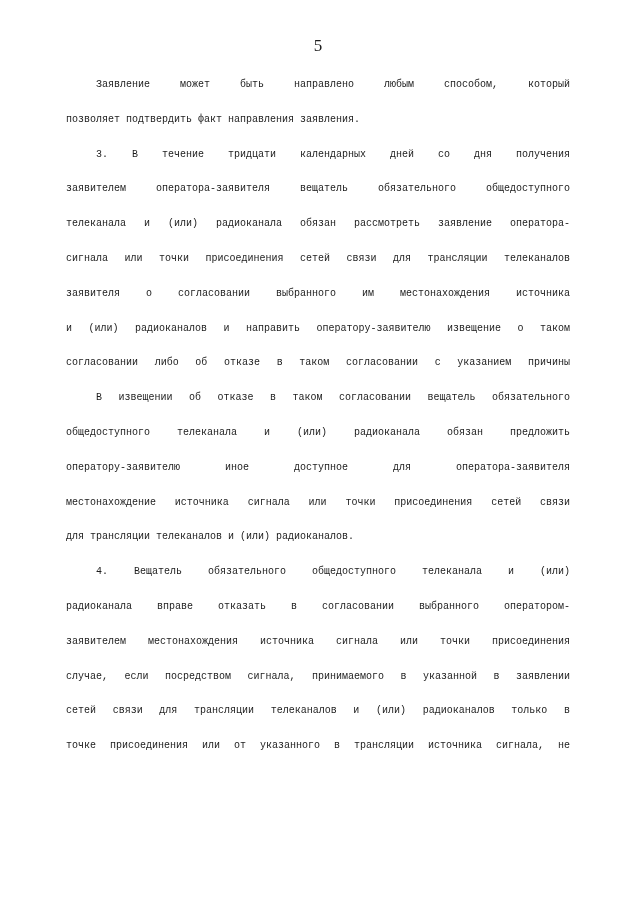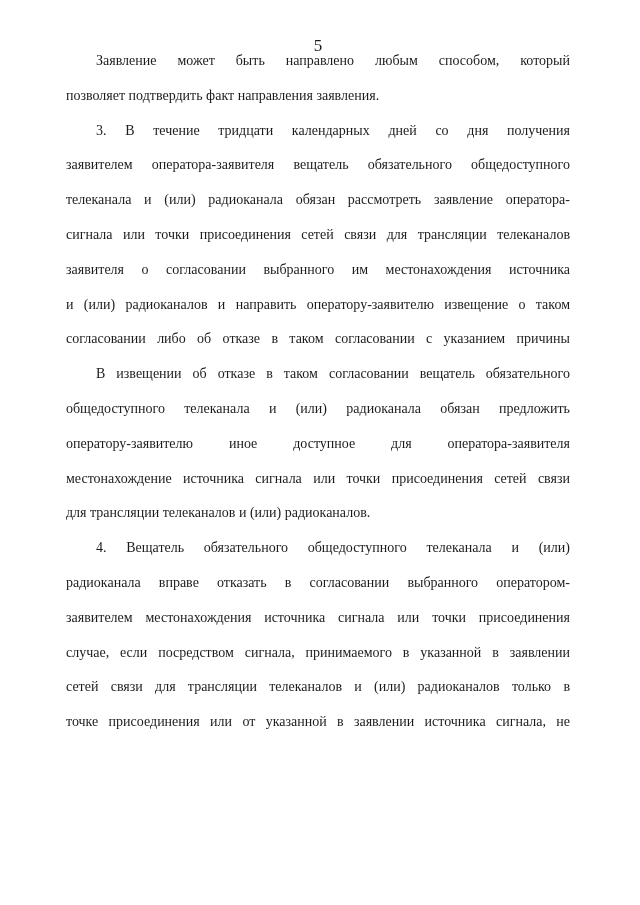--- a/index.html
+++ b/index.html
@@ -20,24 +20,25 @@
     position: absolute;
     top: 36px;
     left: 66px;
     width: 504px;
     text-align: center;
     font-size: 17px;
     line-height: 20px;
   }
   .body-text {
     position: absolute;
-    top: 44px;
+    top: 68px;
     left: 66px;
     width: 504px;
-    font-size: 14px;
+    font-size: 10px;
+    font-family: Liberation Mono, monospace;
   }
   .paragraph {
     margin: 0;
     padding: 0;
   }
   .line {
     line-height: 34.8px;
     height: 34.8px;
     text-align: justify;
     text-align-last: justify;
@@ -81,17 +82,17 @@
       <div class="line">местонахождение источника сигнала или точки присоединения сетей связи</div>
       <div class="line end">для трансляции телеканалов и (или) радиоканалов.</div>
     </div>
 
     <div class="paragraph">
       <div class="line indent">4. Вещатель обязательного общедоступного телеканала и (или)</div>
       <div class="line">радиоканала вправе отказать в согласовании выбранного оператором-</div>
       <div class="line">заявителем местонахождения источника сигнала или точки присоединения</div>
       <div class="line">случае, если посредством сигнала, принимаемого в указанной в заявлении</div>
       <div class="line">сетей связи для трансляции телеканалов и (или) радиоканалов только в</div>
-      <div class="line">точке присоединения или от указанной в заявлении источника сигнала, не</div>
+      <div class="line">точке присоединения или от указанного в трансляции источника сигнала, не</div>
     </div>
 
   </div>
 </div>
 
 </body></html>

